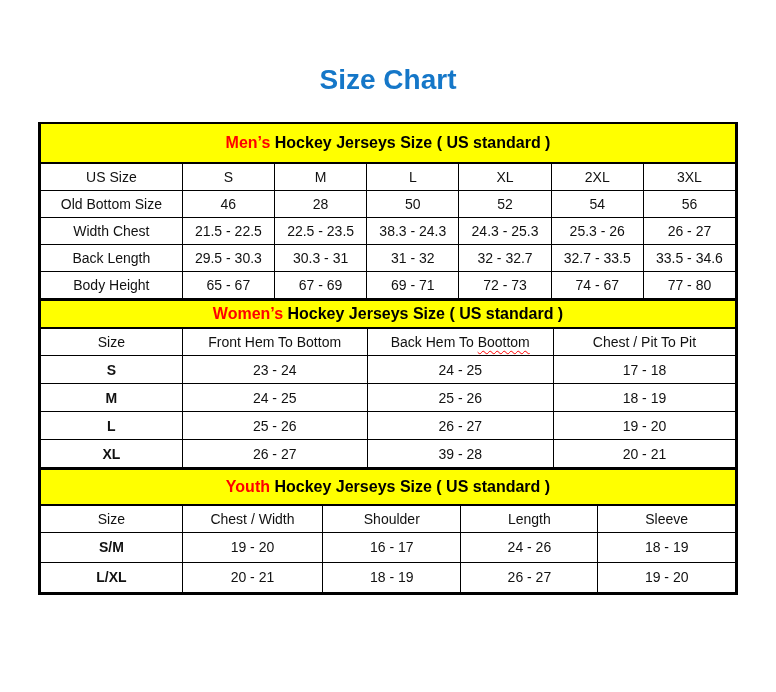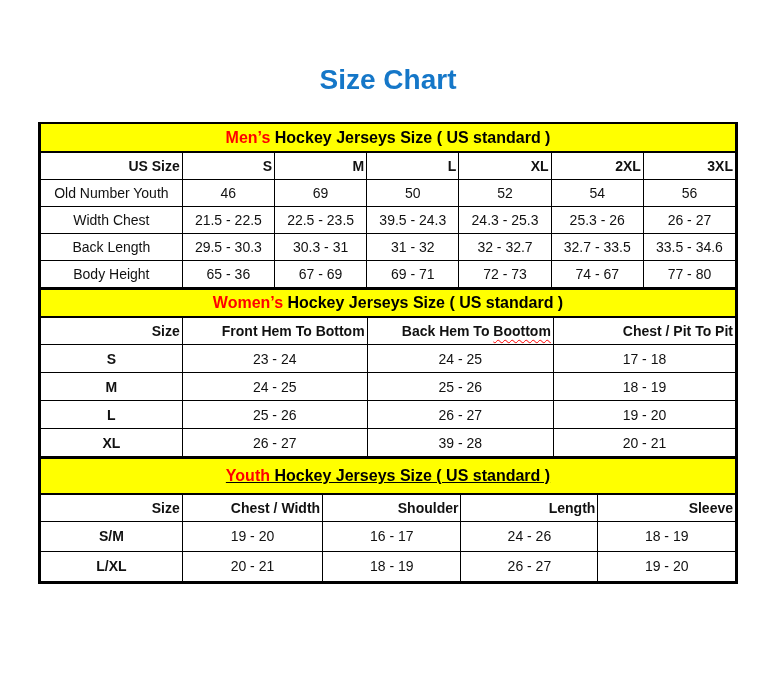--- a/index.html
+++ b/index.html
@@ -38,29 +38,29 @@
   }
   tr.band td {
     background: #FFFF00;
     border-top: 2px solid #000;
     border-bottom: 2px solid #000;
     height: 38px;
     font-size: 16px;
     font-weight: bold;
     color: #000;
   }
-  table.mens tr.band td { border-top: none; height: 28px; }
+  table.mens tr.band td { border-top: none; height: 39px; }
   .red-word { color: #FF0000; }
-  tr.head td { font-weight: bold; height: 28px; text-align: right; }
+  tr.head td { font-weight: normal; height: 28px; }
   td.row-label { }
   td.size-label { font-weight: bold; }
   table.mens td { height: 27px; }
   table.womens td { height: 28px; }
   table.youth td { height: 30px; }
-  table.youth tr.band td { height: 36px; text-decoration: underline; }
+  table.youth tr.band td { height: 36px; }
   table.youth tr.head td { height: 27px; }
   .squiggle {
     text-decoration: underline;
     text-decoration-style: wavy;
     text-decoration-color: #FF0000;
     text-decoration-thickness: 1px;
     text-underline-offset: 3px;
   }
 </style>
 </head>
@@ -87,49 +87,49 @@
     <tr class="head">
       <td>US Size</td>
       <td>S</td>
       <td>M</td>
       <td>L</td>
       <td>XL</td>
       <td>2XL</td>
       <td>3XL</td>
     </tr>
     <tr>
-      <td class="row-label">Old Number Youth</td>
+      <td class="row-label">Old Bottom Size</td>
       <td>46</td>
-      <td>69</td>
+      <td>28</td>
       <td>50</td>
       <td>52</td>
       <td>54</td>
       <td>56</td>
     </tr>
     <tr>
       <td class="row-label">Width Chest</td>
       <td>21.5 - 22.5</td>
       <td>22.5 - 23.5</td>
-      <td>39.5 - 24.3</td>
+      <td>38.3 - 24.3</td>
       <td>24.3 - 25.3</td>
       <td>25.3 - 26</td>
       <td>26 - 27</td>
     </tr>
     <tr>
       <td class="row-label">Back Length</td>
       <td>29.5 - 30.3</td>
       <td>30.3 - 31</td>
       <td>31 - 32</td>
       <td>32 - 32.7</td>
       <td>32.7 - 33.5</td>
       <td>33.5 - 34.6</td>
     </tr>
     <tr>
       <td class="row-label">Body Height</td>
-      <td>65 - 36</td>
+      <td>65 - 67</td>
       <td>67 - 69</td>
       <td>69 - 71</td>
       <td>72 - 73</td>
       <td>74 - 67</td>
       <td>77 - 80</td>
     </tr>
   </tbody>
     </table>
 
   <table class="womens">

